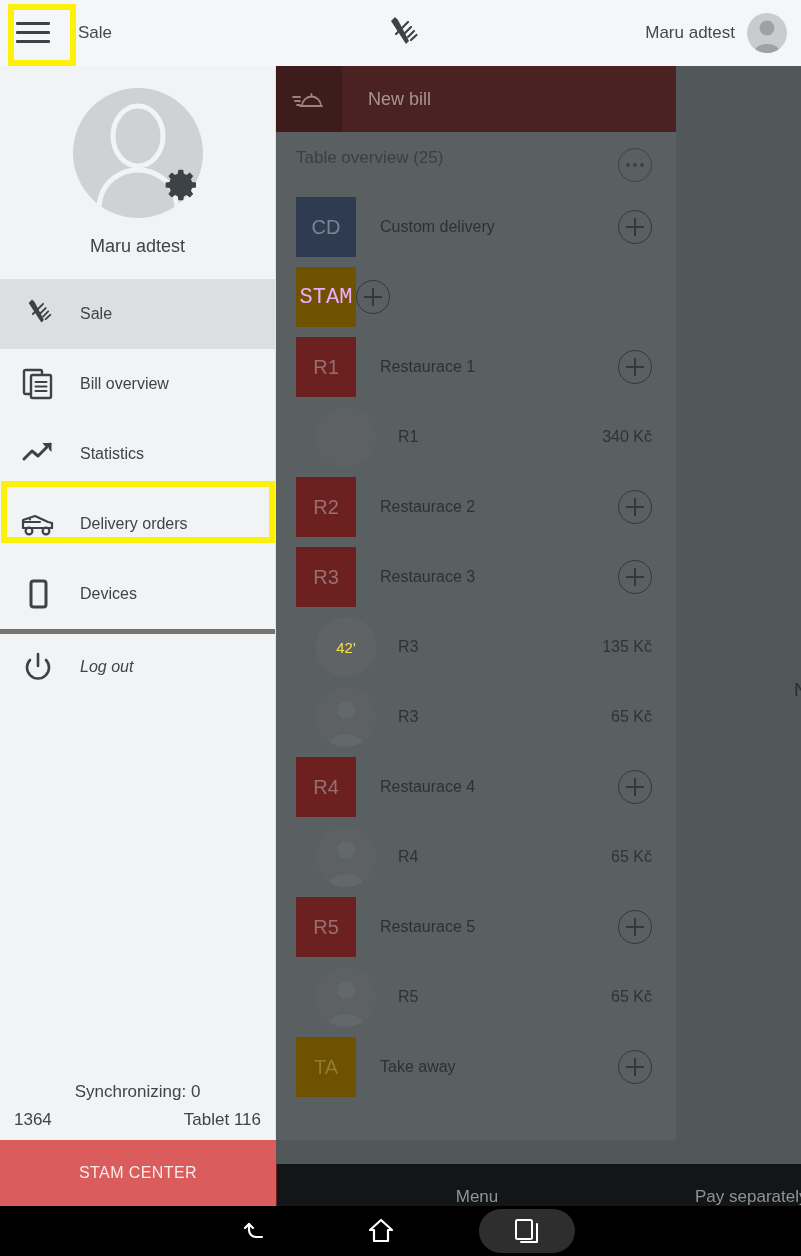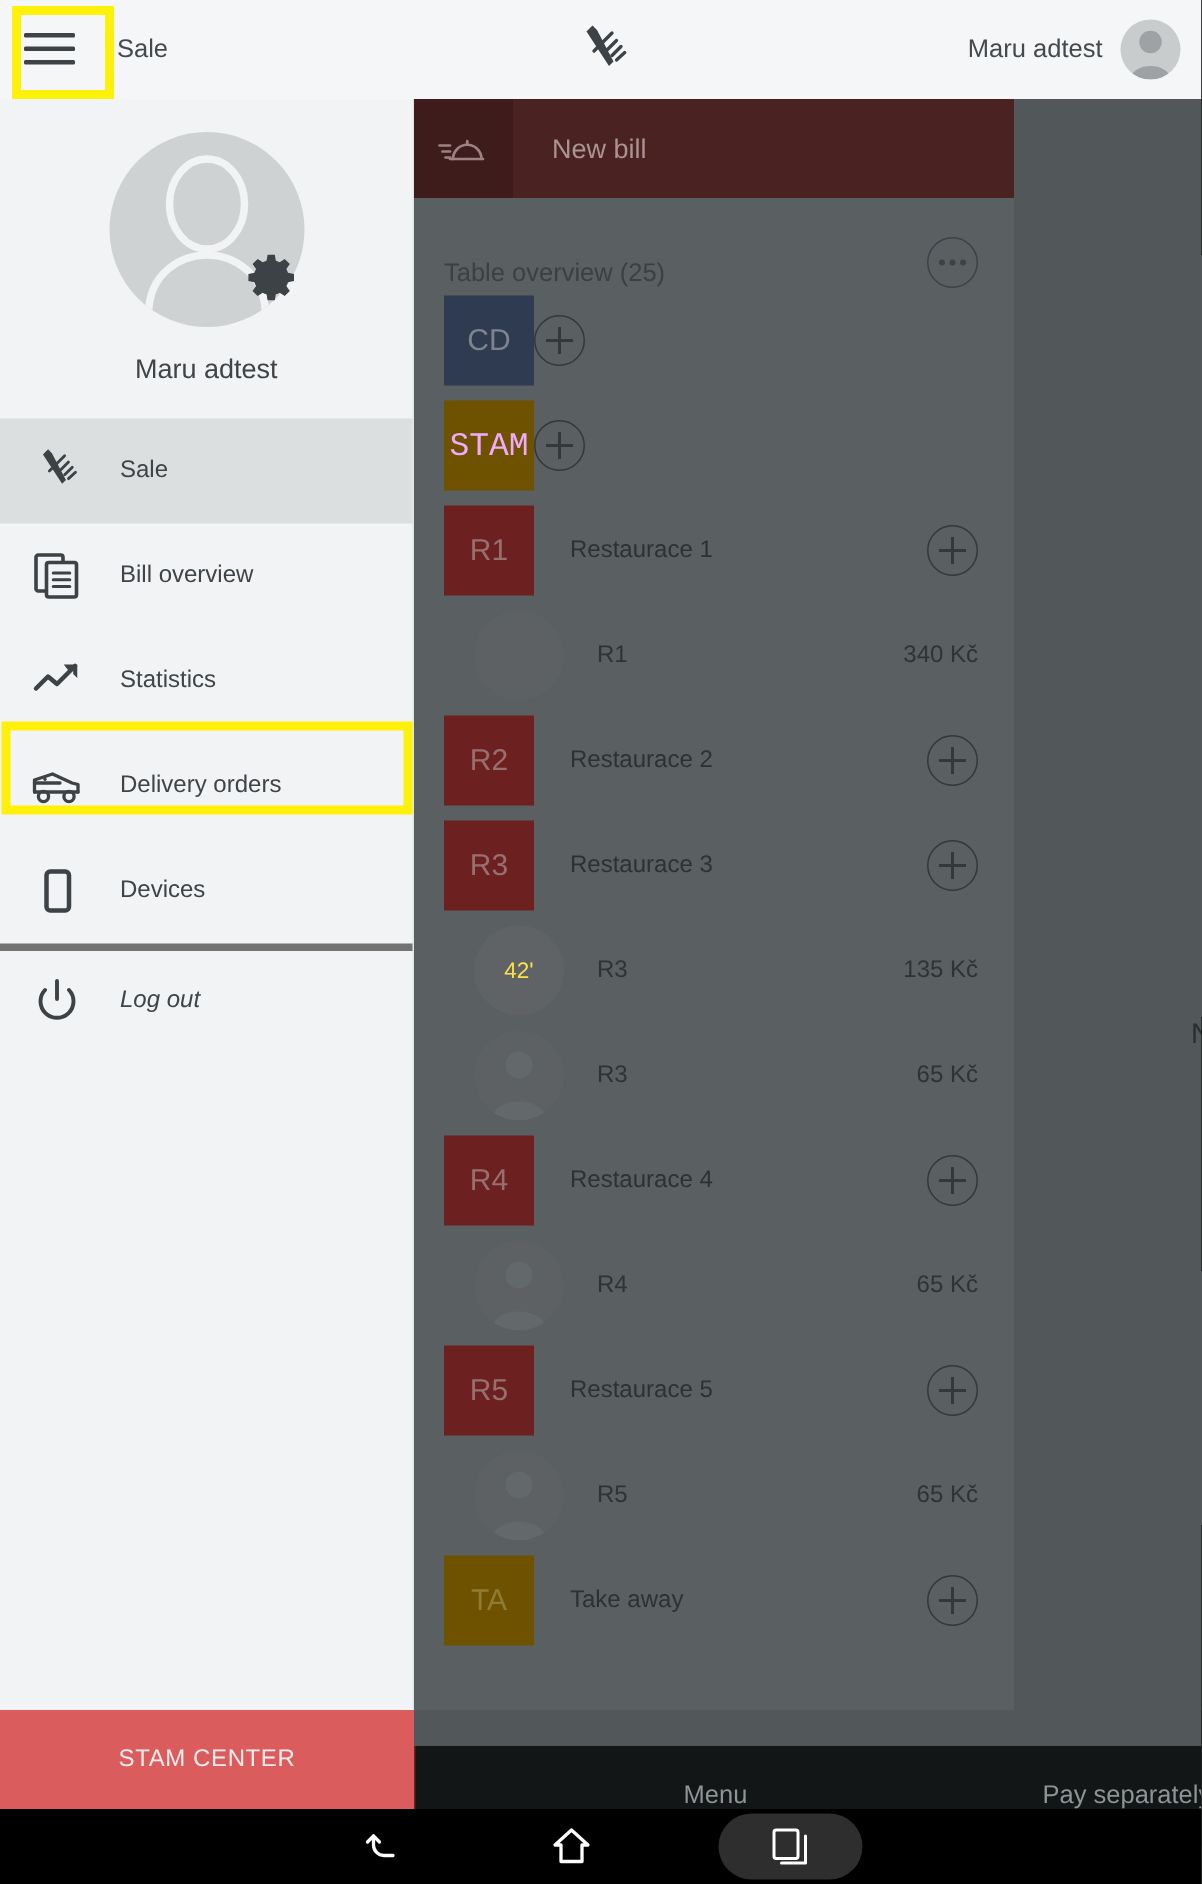--- a/index.html
+++ b/index.html
@@ -176,22 +176,22 @@
   }
 
   .list-wrap {
     position: absolute;
     left: 0; top: 66px;
     width: 400px; height: 1008px;
     background: #5a5f62;
   }
   .list-header {
     height: 60px;
-    display: flex; align-items: flex-end;
-    padding: 0 0 0 20px;
+    display: flex; align-items: flex-start;
+    padding: 16px 0 0 20px;
     gap: 12px;
   }
   .list-header-title {
     font-size: 17px; color: #3b4043;
     flex: 1 1 auto;
   }
   .more-btn {
     width: 34px; height: 34px; border-radius: 50%;
     border: 1.5px solid #3d4246;
     display: flex; align-items: center; justify-content: center;
@@ -394,20 +394,21 @@
         <div class="list-header-title">Table overview (25)</div>
         <div class="more-btn">
           <span></span>
             <span></span>
             <span></span>
         </div>
       </div>
 
       <div class="row">
         <div class="badge" style="background:#2e3b51;color:#7d848f;">CD</div>
+        <div class="row-label">Custom delivery</div>
         <div class="plus-btn"></div>
       </div>
 
       <div class="row">
         <div class="badge" style="background:#6f5200;color:#f0abfc;font-size:22px;font-family:Liberation Mono, monospace;">STAM</div>
         <div class="plus-btn"></div>
       </div>
 
       <div class="row">
         <div class="badge" style="background:#6d2020;color:#96706f;">R1</div>
@@ -603,20 +604,27 @@
           <svg width="32" height="32" viewBox="0 0 32 32">
             <path d="M8 9 A11 11 0 1 0 24 9" fill="none" stroke="#3d4246" stroke-width="2.6" stroke-linecap="round"></path>
             <path d="M16 3 L16 15" fill="none" stroke="#3d4246" stroke-width="2.6" stroke-linecap="round"></path>
           </svg>
         </div>
         <div class="navlabel">Log out</div>
       </div>
 
     </div>
 
+    <div class="sync-area">
+      <div class="sync-line">Synchronizing: 0</div>
+      <div class="sync-row">
+        <span>1364</span>
+        <span>Tablet 116</span>
+      </div>
+    </div>
 
     <div class="help-center">STAM CENTER</div>
   </div>
 
   <div class="hl hl-menu"></div>
   <div class="hl hl-devices"></div>
 
   <div class="navbar">
     <div class="navbtn">
       <svg width="30" height="30" viewBox="0 0 30 30">

